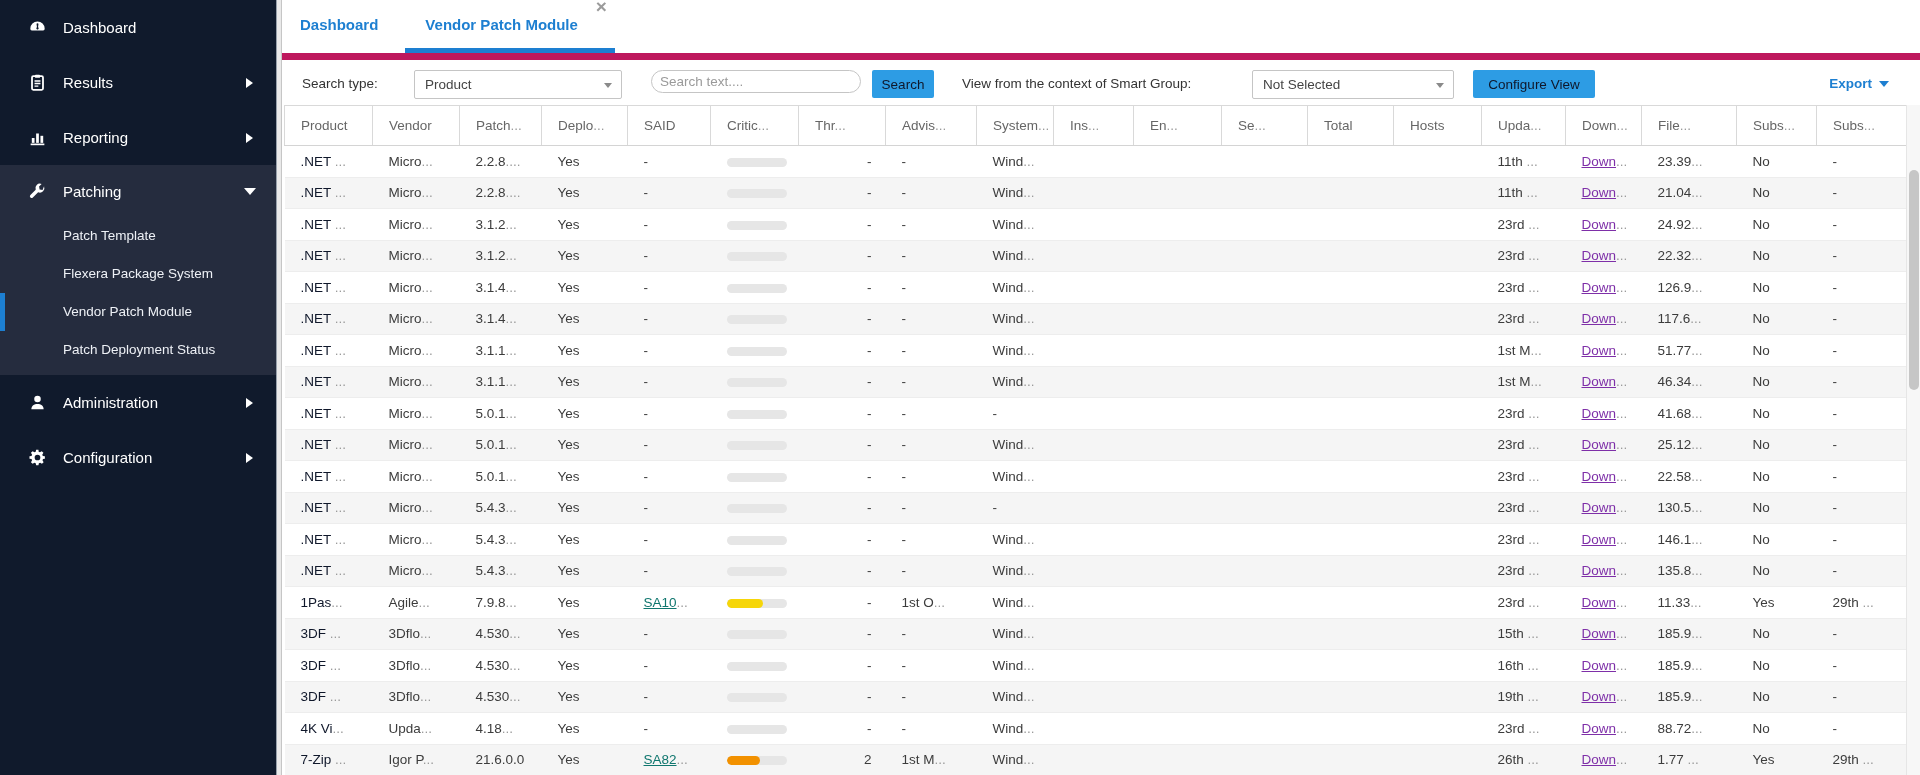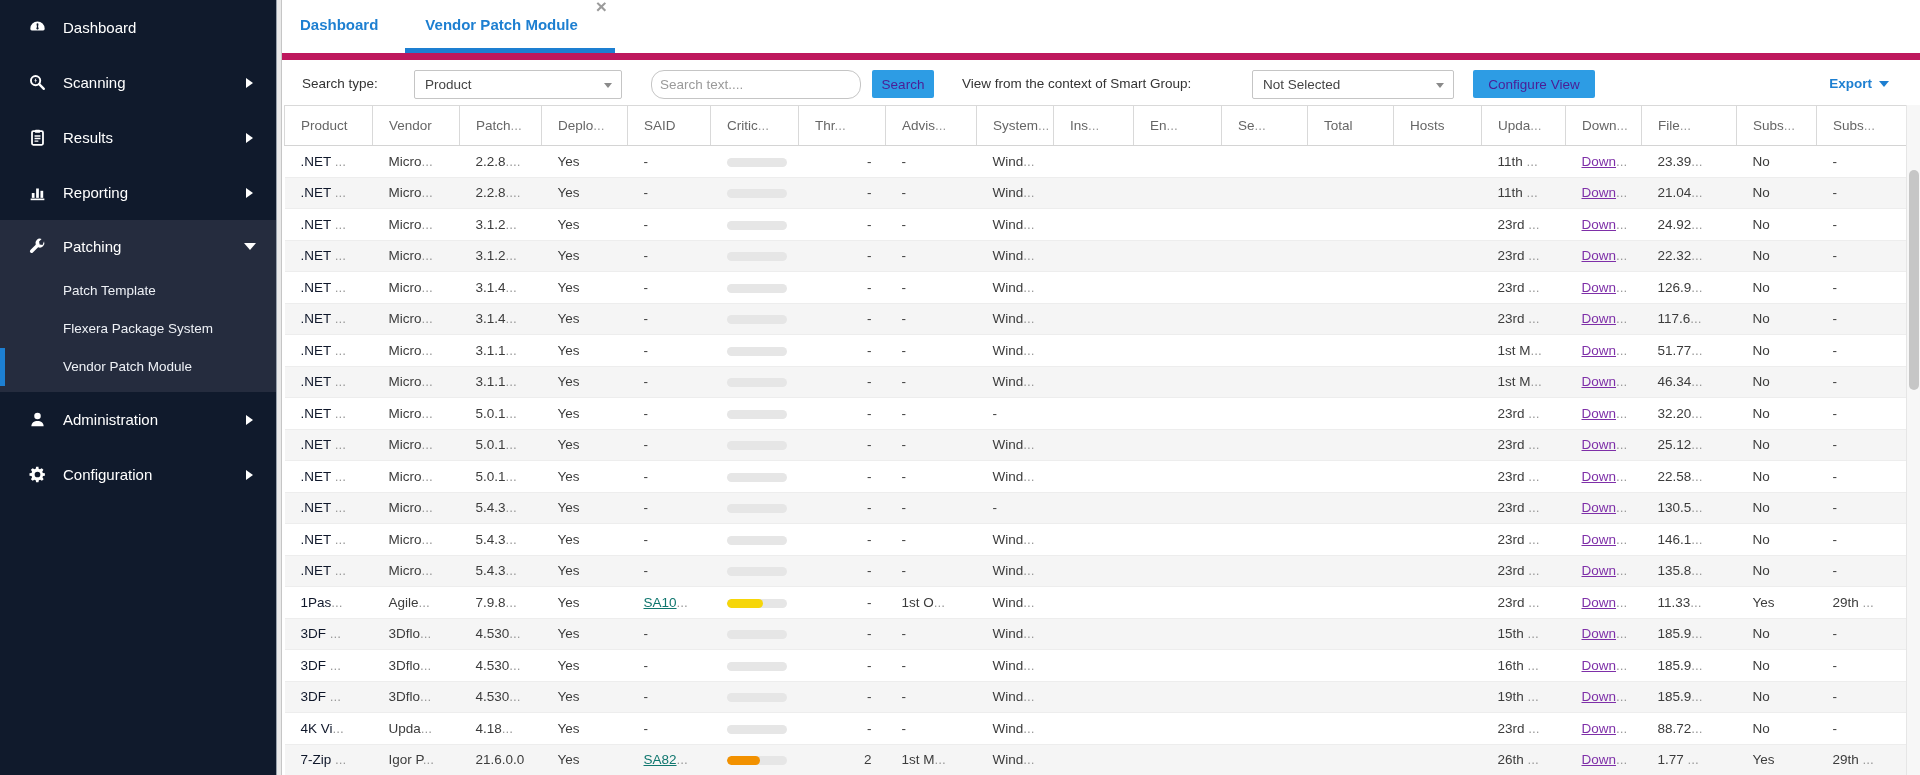--- a/index.html
+++ b/index.html
@@ -44,25 +44,25 @@
 
   
   .toolbar { position:relative; height:49px; border-top:7px solid #be185d; background:#fff; }
   .toolbar .tlabel { position:absolute; top:16px; font-size:13.5px; color:#333; white-space:nowrap; }
   .selbox { position:absolute; top:10px; height:29px; background:#fff; border:1px solid #c5c5c5;
     border-radius:2px; font-size:13.5px; color:#444; line-height:27px; padding-left:10px;
     cursor:pointer; }
   .selbox .caret { position:absolute; right:9px; top:12px; width:0; height:0;
     border-left:4.5px solid transparent; border-right:4.5px solid transparent;
     border-top:5.5px solid #8a8a8a; }
-  .txtinput { position:absolute; top:10px; height:29px; border:1px solid #c5c5c5;
+  .txtinput { position:absolute; top:10px; height:23px; border:1px solid #c5c5c5;
     border-radius:13px; font-size:13.5px; color:#c2410c; padding:0 8px;
     font-family:"Liberation Sans","DejaVu Sans",sans-serif; }
   .txtinput::placeholder { color:#9a9a9a; }
-  .btn { position:absolute; top:10px; height:28px; background:#2d9ce4; color:#4c1d95;
+  .btn { position:absolute; top:10px; height:28px; background:#2d9ce4; color:#0f172a;
     border:none; border-radius:2px; font-size:13.5px; cursor:pointer;
     font-family:"Liberation Sans","DejaVu Sans",sans-serif; }
   .export { position:absolute; top:16px; right:31px; color:#1d7fd1; font-size:13.5px;
     font-weight:bold; cursor:pointer; white-space:nowrap; }
   .export .caret { display:inline-block; width:0; height:0; margin-left:7px;
     border-left:5px solid transparent; border-right:5px solid transparent;
     border-top:6px solid #1d7fd1; vertical-align:middle; }
 
   
   .gridwrap { position:absolute; left:2px; top:105px; width:1622px; }
@@ -98,31 +98,20 @@
       <span class="ic">
         <svg width="19" height="19" viewBox="0 0 18 18">
           <path fill="#fff" fill-rule="evenodd" d="M9 3.2A6.8 6.8 0 0 0 2.2 10c0 1 .5 1.9 1.5 1.9h10.6c1 0 1.5-.9 1.5-1.9A6.8 6.8 0 0 0 9 3.2zm.9 2.6-.4 3a1.1 1.1 0 1 1-1 0l-.4-3a.9.9 0 0 1 1.8 0z"></path>
         </svg>
       </span>
       <span class="lbl">Dashboard</span>
     </div>
     <div class="side-item">
       <span class="ic">
         <svg width="19" height="19" viewBox="0 0 18 18">
-          <circle cx="7.2" cy="7.2" r="4.4" fill="none" stroke="#fff" stroke-width="1.8"></circle>
-          <path d="M10.6 10.6 15 15" stroke="#fff" stroke-width="2.2" stroke-linecap="round"></path>
-          <path fill="#fff" d="M7.8 4.6 6 7.4h1.1l-.6 2.4 2-3H7.4z"></path>
-        </svg>
-      </span>
-      <span class="lbl">Scanning</span>
-      <span class="tri-r"></span>
-    </div>
-    <div class="side-item">
-      <span class="ic">
-        <svg width="19" height="19" viewBox="0 0 18 18">
           <rect x="3.8" y="3" width="10.4" height="13" rx="1.2" fill="none" stroke="#fff" stroke-width="1.7"></rect>
           <rect x="6.6" y="1.6" width="4.8" height="3" rx=".8" fill="#fff"></rect>
           <path d="M6.2 7.6h5.6M6.2 10h5.6M6.2 12.4h3.6" stroke="#fff" stroke-width="1.3"></path>
         </svg>
       </span>
       <span class="lbl">Results</span>
       <span class="tri-r"></span>
     </div>
     <div class="side-item">
       <span class="ic">
@@ -142,20 +131,21 @@
           <svg width="19" height="19" viewBox="0 0 18 18">
             <path fill="#fff" d="M15.2 4.1a4.3 4.3 0 0 1-5.6 5.6l-5 5a1.6 1.6 0 0 1-2.3-2.3l5-5a4.3 4.3 0 0 1 5.6-5.6L10.5 4.2l.5 2.8 2.8.5z"></path>
           </svg>
         </span>
         <span class="lbl">Patching</span>
         <span class="tri-d"></span>
       </div>
       <div class="sub-item">Patch Template</div>
       <div class="sub-item">Flexera Package System</div>
       <div class="sub-item selected">Vendor Patch Module</div>
+      <div class="sub-item">Patch Deployment Status</div>
     </div>
     <div class="side-item">
       <span class="ic">
         <svg width="19" height="19" viewBox="0 0 18 18">
           <circle cx="9" cy="5.6" r="3.1" fill="#fff"></circle>
           <path fill="#fff" d="M3.2 15.4c0-3.2 2.6-5 5.8-5s5.8 1.8 5.8 5z"></path>
         </svg>
       </span>
       <span class="lbl">Administration</span>
       <span class="tri-r"></span>
@@ -421,21 +411,21 @@
             <td class="num"><span>-</span></td>
             <td><span>-</span></td>
             <td><span>-</span></td>
             <td><span></span></td>
             <td><span></span></td>
             <td><span></span></td>
             <td><span></span></td>
             <td><span></span></td>
             <td><span>23rd </span><span class="dots">...</span></td>
             <td><span class="lnk-v">Down</span><span class="dots">...</span></td>
-            <td><span>32.20</span><span class="dots">...</span></td>
+            <td><span>41.68</span><span class="dots">...</span></td>
             <td><span>No</span></td>
             <td><span>-</span></td>
           </tr>
           <tr>
             <td><span class="lnk-p">.NET </span><span class="dots">...</span></td>
             <td><span>Micro</span><span class="dots">...</span></td>
             <td><span>5.0.1</span><span class="dots">...</span></td>
             <td><span>Yes</span></td>
             <td><span>-</span></td>
             <td><span class="pill"></span></td>

